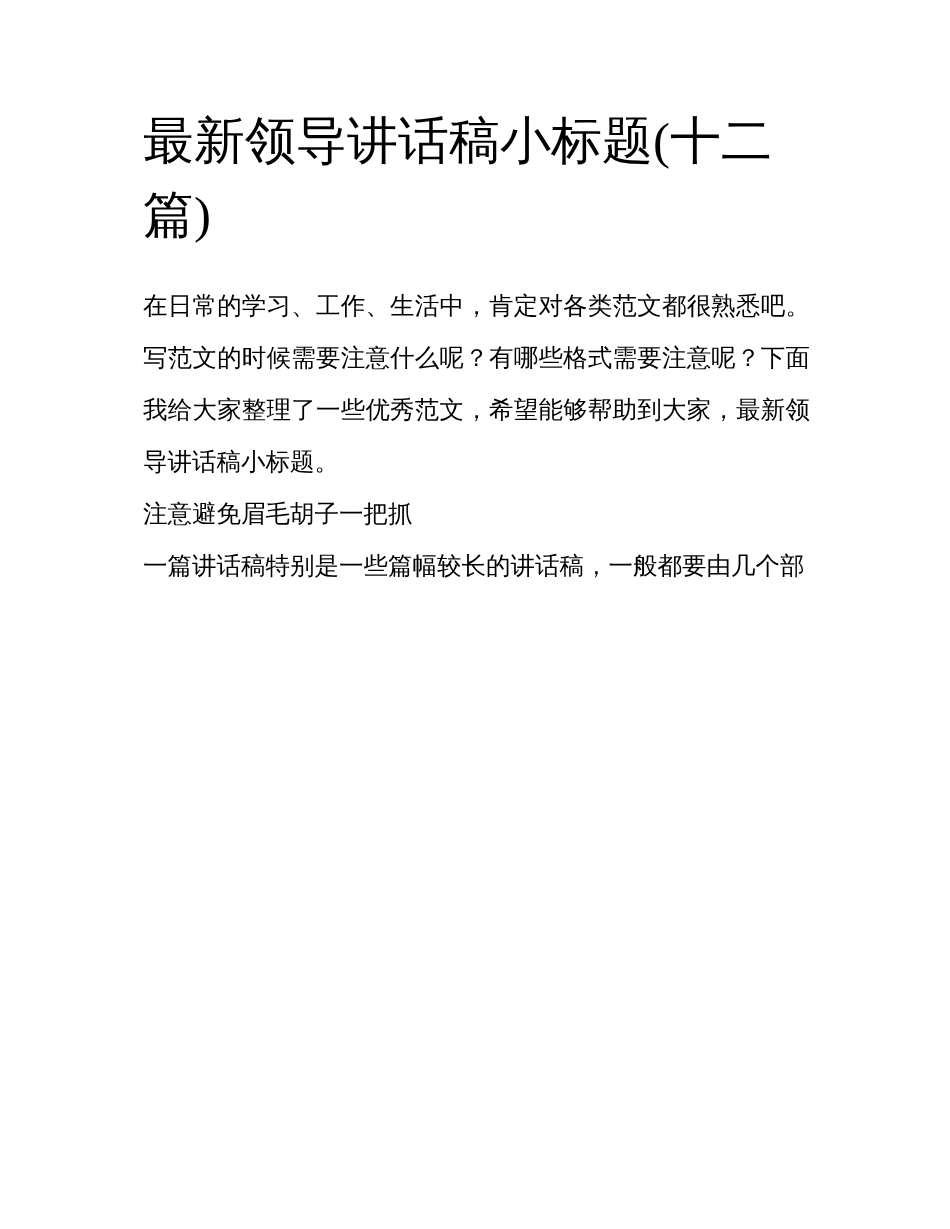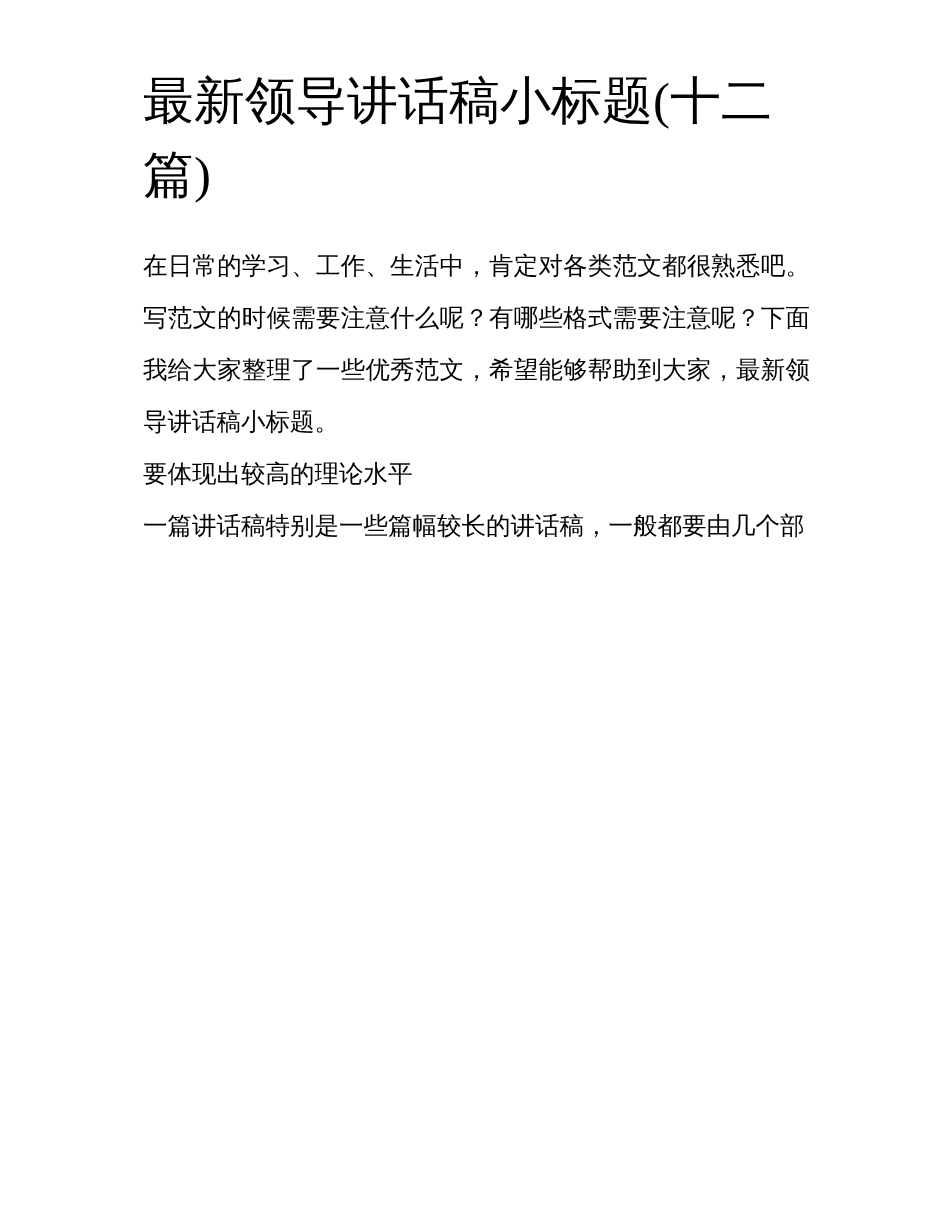--- a/index.html
+++ b/index.html
@@ -9,21 +9,21 @@
     body {
       width: 950px;
       height: 1229px;
       background: #ffffff;
       overflow: hidden;
     }
     .page {
       box-sizing: border-box;
       width: 950px;
       height: 1229px;
-      padding: 64px 140px 0 143px;
+      padding: 104px 140px 0 143px;
       background: #ffffff;
       color: #000000;
       font-family: "Liberation Serif", "DejaVu Serif", serif;
     }
     .doc-title {
       font-size: 51px;
       line-height: 74px;
       font-weight: 400;
       margin: 0 0 28px 0;
       color: #000000;
@@ -42,17 +42,17 @@
     }
   </style>
 </head>
 <body>
 
 <div class="page">
   <h1 class="doc-title">最新领导讲话稿小标题(十二篇)</h1>
 
   <p class="doc-para">在日常的学习、工作、生活中，肯定对各类范文都很熟悉吧。写范文的时候需要注意什么呢？有哪些格式需要注意呢？下面我给大家整理了一些优秀范文，希望能够帮助到大家，最新领导讲话稿小标题。</p>
 
-  <p class="doc-para">要体现出较高的理论水平</p>
+  <p class="doc-para">注意避免眉毛胡子一把抓</p>
 
 
   <p class="doc-para">一篇讲话稿特别是一些篇幅较长的讲话稿，一般都要由几个部</p>
 </div>
 
 </body></html>

